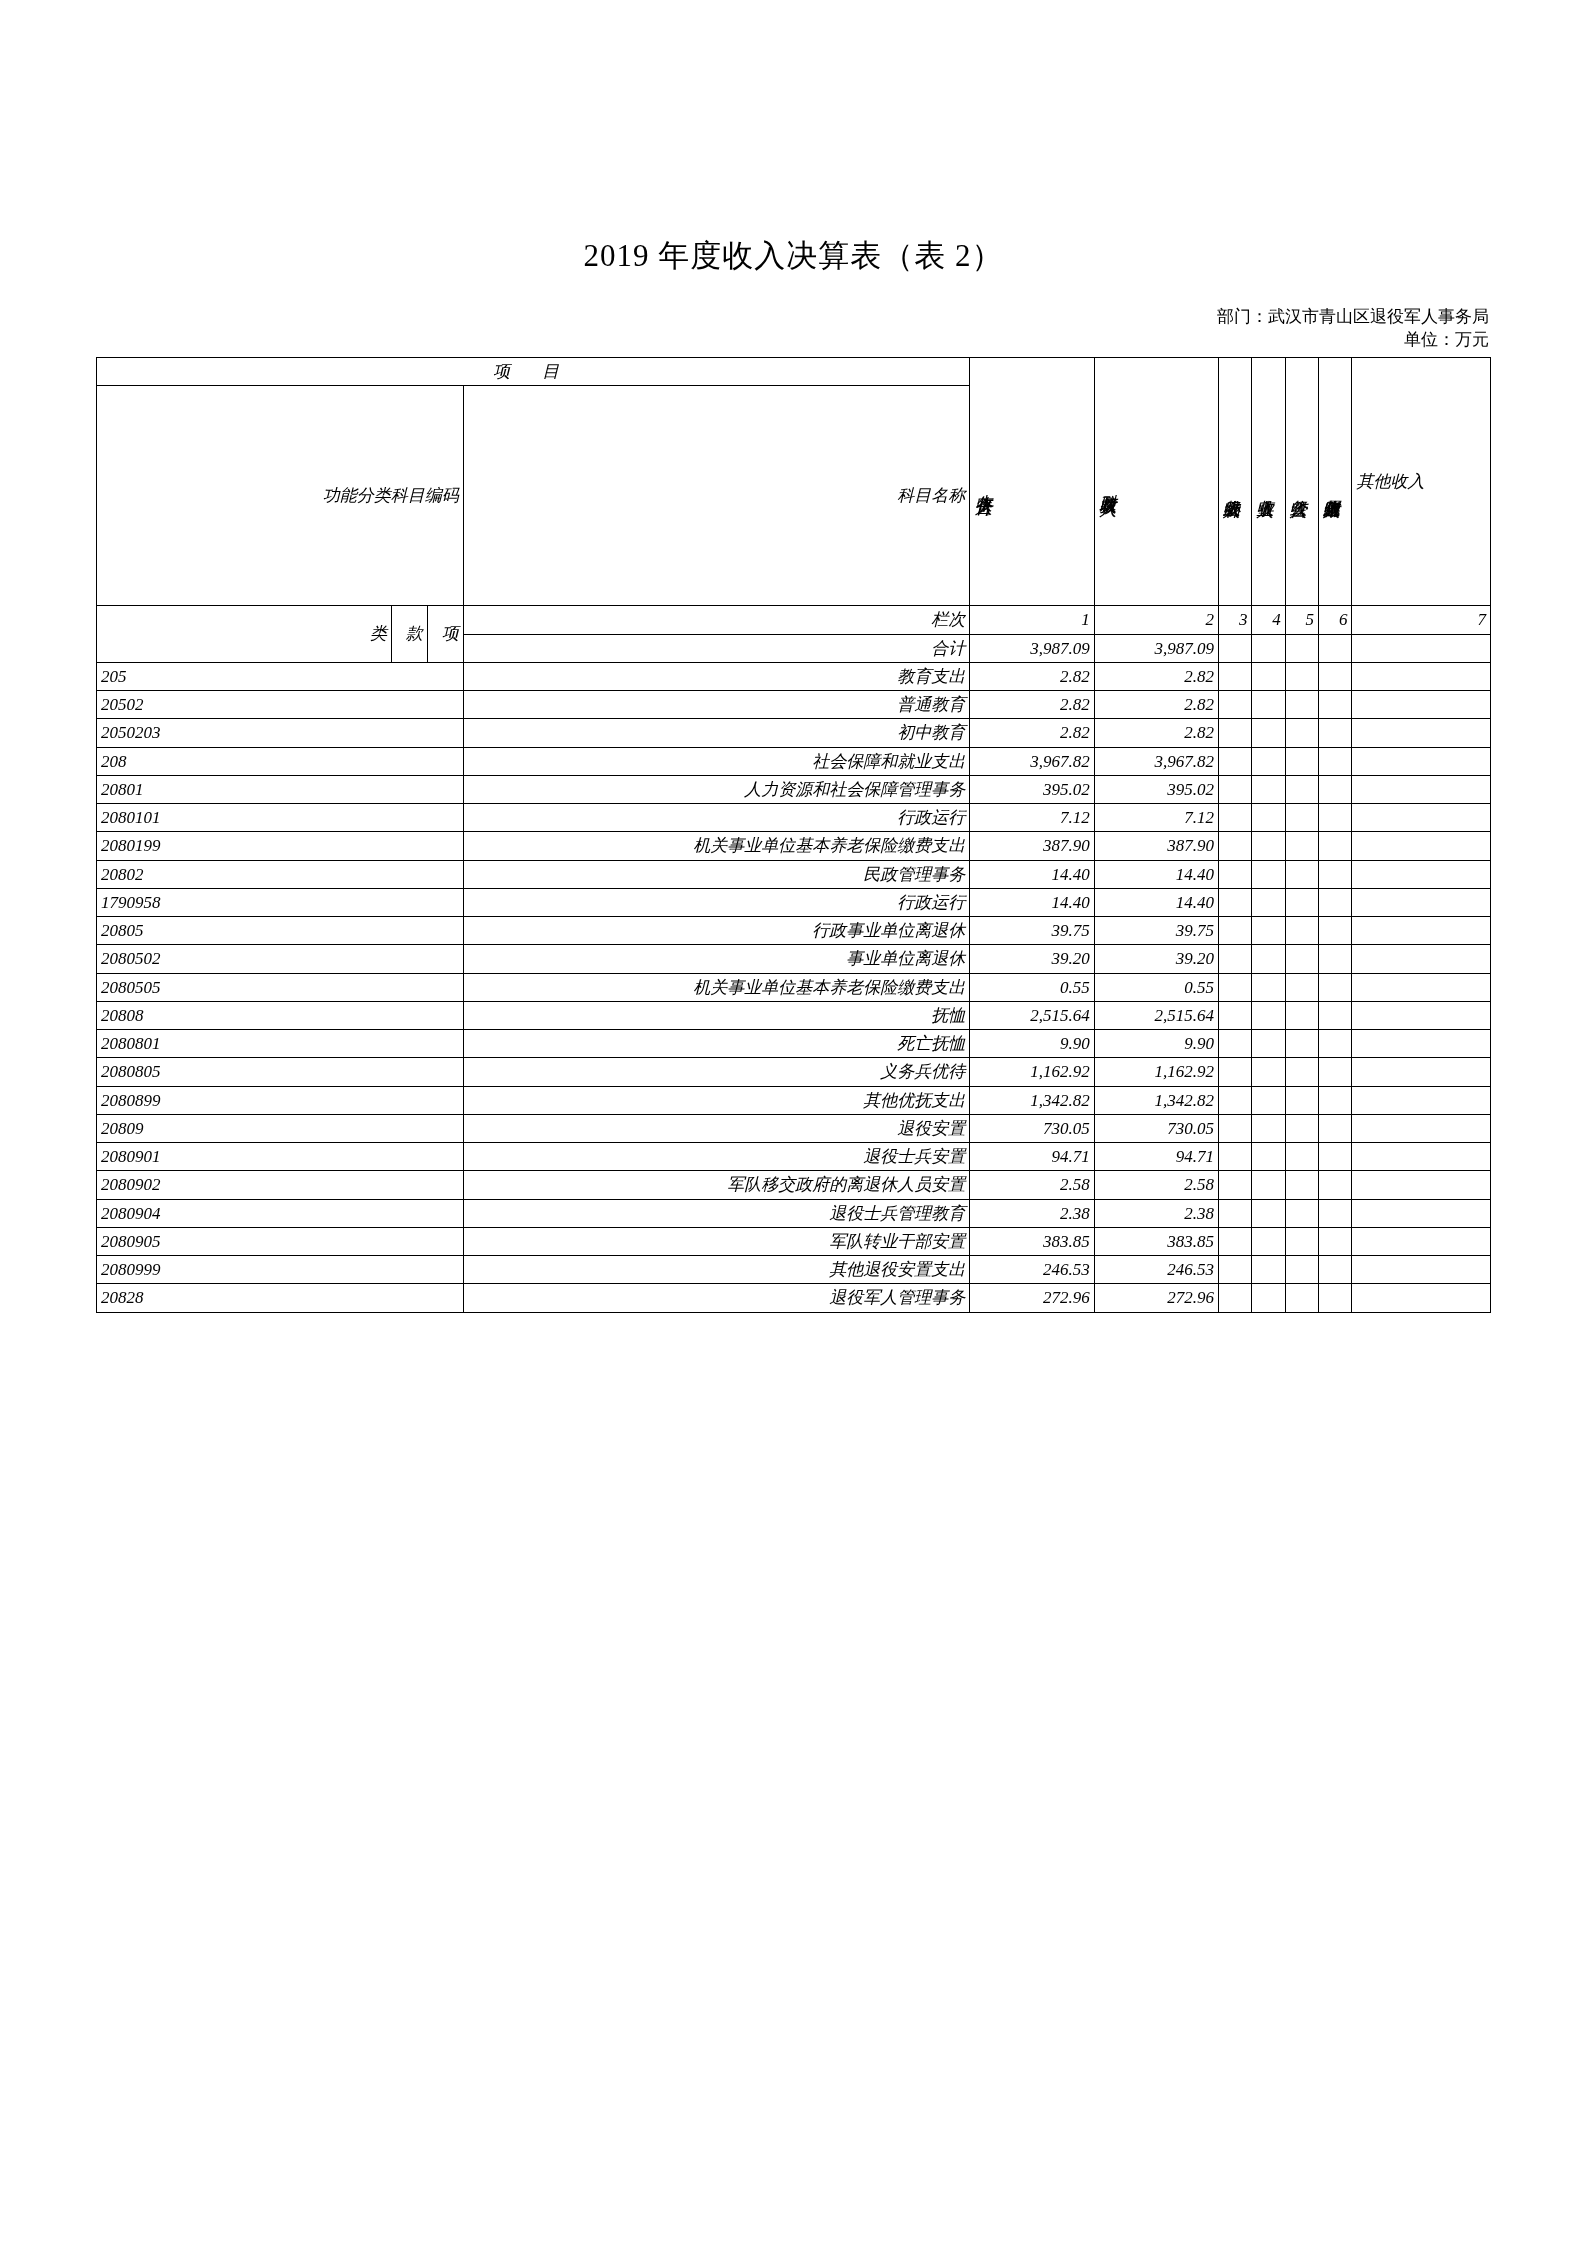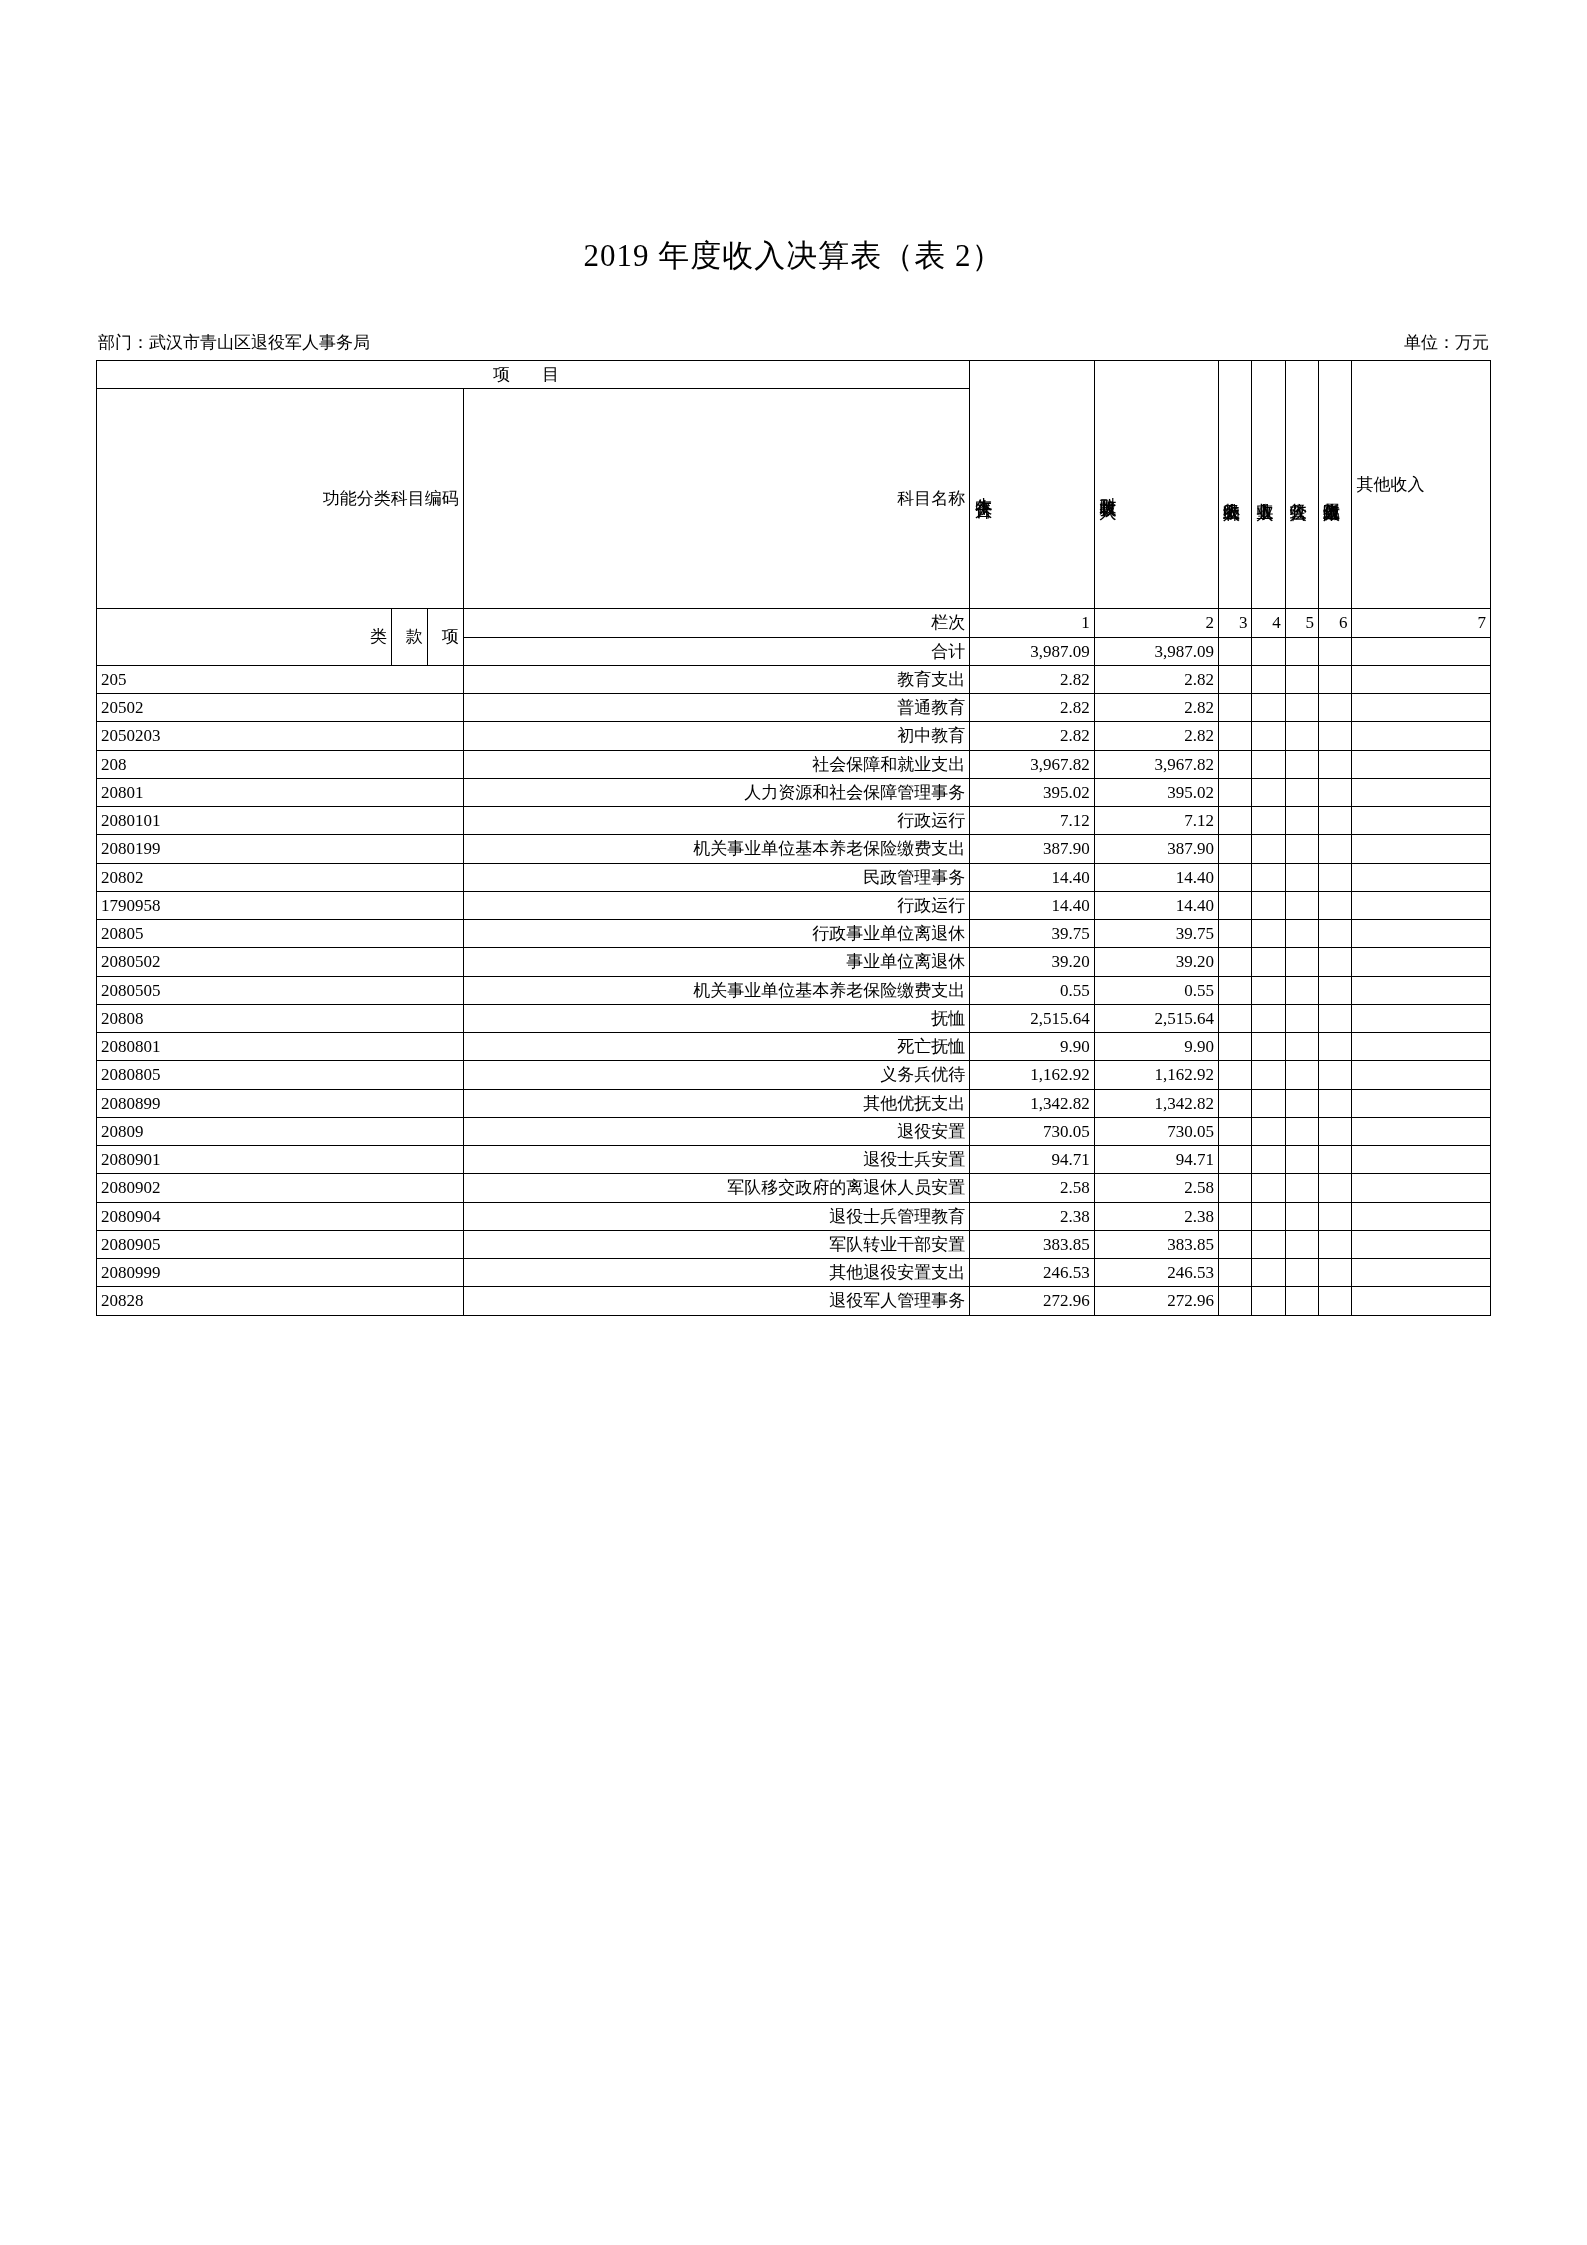--- a/index.html
+++ b/index.html
@@ -26,30 +26,32 @@
     font-size: 31px;
     font-weight: normal;
     letter-spacing: 1px;
     margin: 0;
     padding-top: 235px;
     font-family: "Liberation Serif", "DejaVu Serif", serif;
   }
   .meta-row {
     display: flex;
     justify-content: space-between;
-    align-items: flex-start;
+    align-items: flex-end;
     font-size: 17px;
-    margin-top: 54px;
+    margin-top: 28px;
     padding: 0 2px 6px 2px;
+    flex-direction: column;
   }
   table.main {
     border-collapse: collapse;
     width: 100%;
     table-layout: fixed;
     font-size: 17px;
+    font-style: italic;
   }
   table.main td, table.main th {
     border: 1px solid #000000;
     padding: 3px 4px;
     vertical-align: middle;
     font-weight: normal;
     line-height: 1.25;
     word-wrap: break-word;
   }
   .c-code { text-align: left; padding-left: 8px; }

